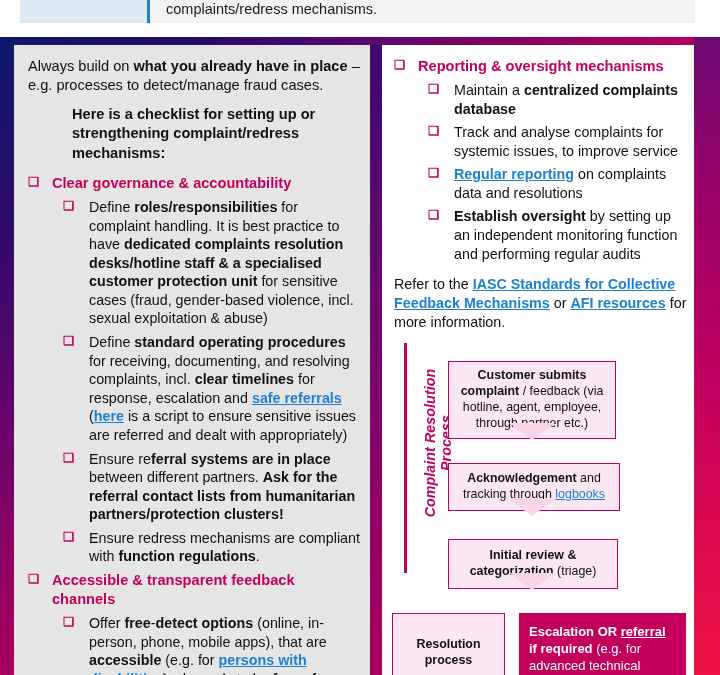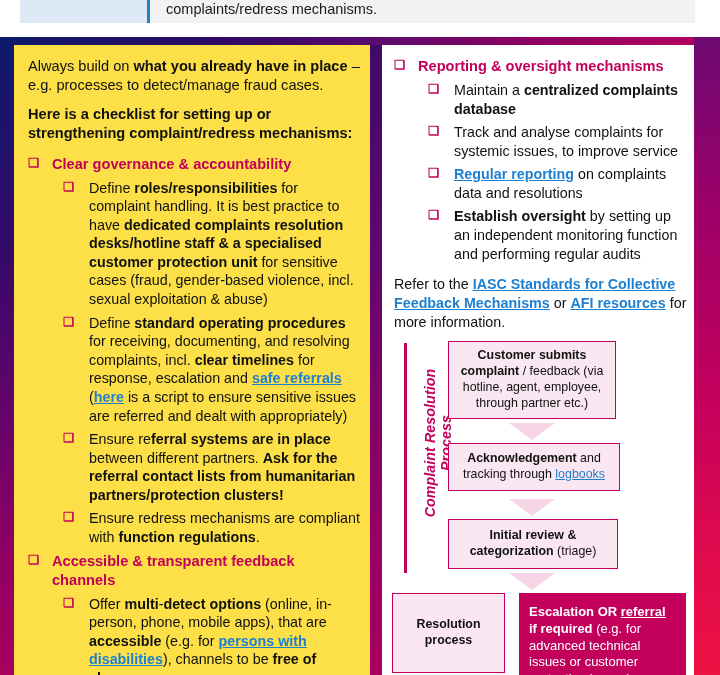--- a/index.html
+++ b/index.html
@@ -20,27 +20,27 @@
   #frame-top { position:absolute; left:0; top:0; width:720px; height:8px;
       background:linear-gradient(90deg,#0d1a6b 0%, #2a0a63 28%, #5b0a6e 52%, #8c0060 74%, #b8005f 100%); }
   #frame-left { position:absolute; left:0; top:0; width:14px; height:638px;
       background:linear-gradient(180deg,#0d1a6b 0%, #320a68 32%, #62046c 58%, #8e0063 80%, #a8005e 100%); }
   #frame-right { position:absolute; right:0; top:0; width:26px; height:638px;
       background:linear-gradient(180deg,#6d0a73 0%, #9c0069 26%, #c3005d 56%, #df0a4e 80%, #ed1243 100%); }
   #frame-mid { position:absolute; left:370px; top:8px; width:12px; height:630px;
       background:linear-gradient(180deg,#3e0a6a 0%, #5e0670 30%, #820268 60%, #9c0062 85%, #a8005e 100%); }
 
   #col-left  { position:absolute; left:14px; top:8px; width:356px; height:630px;
-               background:#fde047; padding:12px 10px 0 14px; overflow:hidden; }
+               background:#e5e5e5; padding:12px 10px 0 14px; overflow:hidden; }
   #col-right { position:absolute; left:382px; top:8px; width:312px; height:630px;
                background:#ffffff; padding:12px 6px 0 4px; overflow:hidden; }
 
   
   .para { font-size:14.6px; line-height:1.33; color:#111; margin-bottom:9px; }
-  .para.tight { margin-bottom:11px; }
+  .para.tight { margin-bottom:11px;margin-left:44px; }
   b, .b { font-weight:bold; }
   .lnk { color:#1d7fd1; text-decoration:underline; font-weight:bold; }
   .lnk2 { color:#1d7fd1; text-decoration:underline; }
 
   
   .row  { display:flex; margin-bottom:5px; }
   .bx   { flex:0 0 auto; color:#c2005c; font-size:12.5px; line-height:1.35; font-weight:bold;
           margin-right:6px; }
   .row.l1 .bx { width:18px; }
   .row.l2 { margin-left:35px; }
@@ -56,21 +56,21 @@
 
   
   #flow { position:absolute; left:4px; top:290px; width:308px; height:345px; }
   #vlabel { position:absolute; left:-38px; top:92px; width:180px;
             transform:rotate(-90deg); color:#c2005c; font-weight:bold; font-style:italic;
             font-size:14.2px; text-align:center; letter-spacing:.1px; }
   #vbar { position:absolute; left:18px; top:8px; width:3px; height:230px; background:#c2005c; }
 
   .node { position:absolute; background:#fbe7f2; border:1.6px solid #c2005c;
           font-size:12.4px; line-height:1.28; color:#111; text-align:center;
-          display:flex; align-items:center; justify-content:center; padding:4px 7px; }
+          display:flex; align-items:center; justify-content:center; padding:4px 7px;margin-top:20px; }
   .node.solid { background:#c2005c; border-color:#c2005c; color:#ffffff; text-align:left;
                 display:block; padding:10px 9px; font-size:13px; line-height:1.29; }
   .node.solid .lnkw { color:#ffffff; text-decoration:underline; font-weight:bold; }
 
   .arrow { position:absolute; width:0; height:0; border-left:23px solid transparent;
            border-right:23px solid transparent; border-top:17px solid #f7d4e6; }
 
   #n1 { left:62px; top:6px;   width:168px; height:78px; }
   #a1 { left:123px; top:88px; }
   #n2 { left:62px; top:108px; width:172px; height:48px; }
@@ -133,21 +133,21 @@
       <span class="txt">Ensure redress mechanisms are compliant with <b>function regulations</b>.</span>
     </div>
 
     <div class="row l1">
       <span class="bx">❑</span>
       <span class="txt head">Accessible &amp; transparent feedback channels</span>
     </div>
 
     <div class="row l2">
       <span class="bx">❑</span>
-      <span class="txt">Offer <b>multi</b>-<b>detect options</b> (online, in-person, phone, mobile apps), that are <b>accessible</b> (e.g. for <a class="lnk">persons with disabilities</a>), channels to be <b>free of charge</b></span>
+      <span class="txt">Offer <b>free</b>-<b>detect options</b> (online, in-person, phone, mobile apps), that are <b>accessible</b> (e.g. for <a class="lnk">persons with disabilities</a>), channels to be <b>free of charge</b></span>
     </div>
 
   </div>
 
   <div id="col-right">
 
     <div class="row l1">
       <span class="bx">❑</span>
       <span class="txt head">Reporting &amp; oversight mechanisms</span>
     </div>

